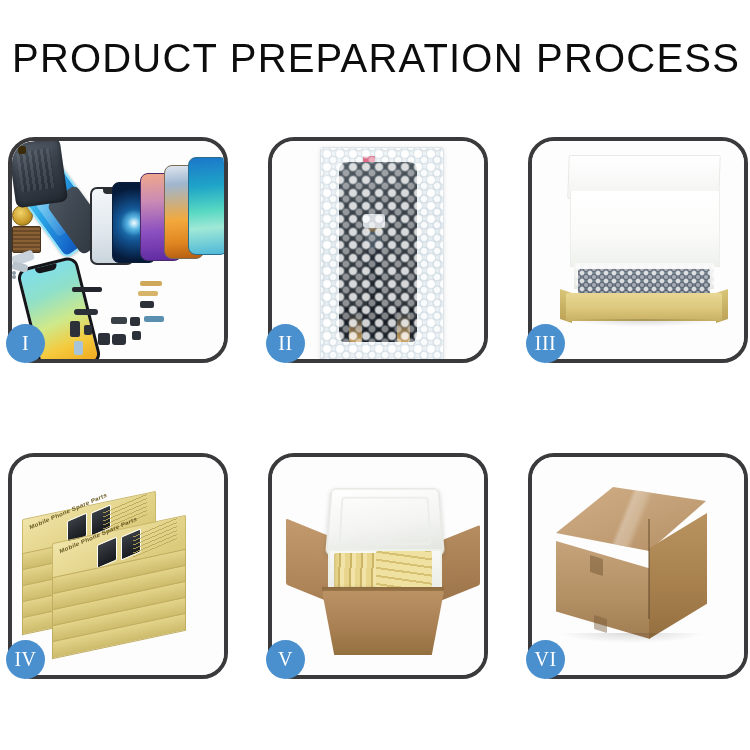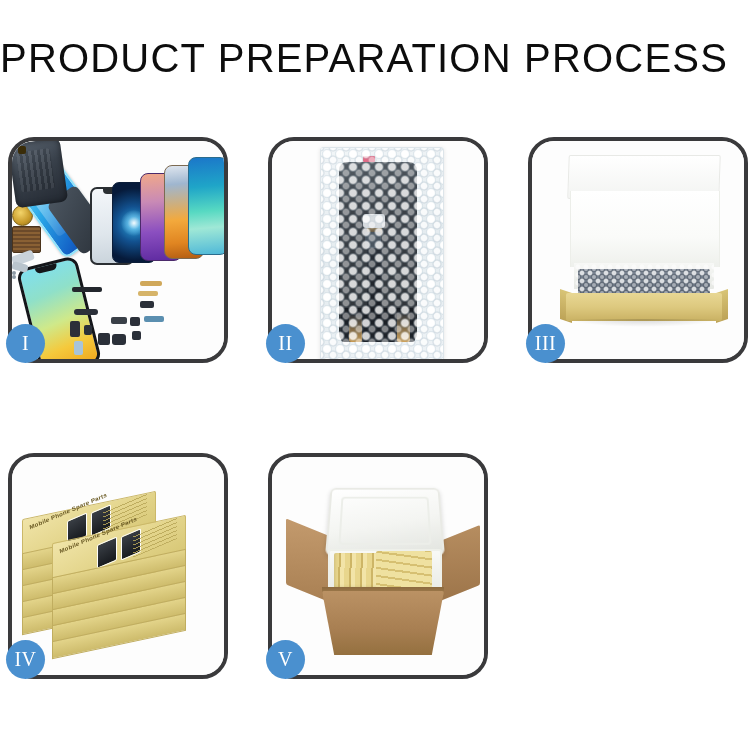--- a/index.html
+++ b/index.html
@@ -6,21 +6,21 @@
   body{
     width:750px;height:750px;
     background:#ffffff;
     font-family:"Liberation Sans", sans-serif;
     overflow:hidden;
     position:relative;
   }
   .page{position:relative;width:750px;height:750px;}
 
   
-  .header{position:absolute;left:0;top:0;width:716px;text-align:left;}
+  .header{position:absolute;left:12px;top:0;width:716px;text-align:left;}
   .title{
     font-family:"Liberation Sans", sans-serif;
     font-size:40px;
     font-weight:400;
     letter-spacing:1.2px;
     color:#0d0d0d;
     margin-top:35px;
     line-height:46px;
     white-space:nowrap;
   }
@@ -501,15 +501,28 @@
         <div class="c5-foam-lid"></div>
         <div class="c5-foam-box"></div>
         <div class="c5-trays"></div>
         <div class="c5-trays2"></div>
         <div class="c5-rim"></div>
         <div class="c5-front"></div>
       </div>
       <div class="badge">V</div>
     </div>
 
+    <div class="panel p6">
+      <div class="clip">
+        <div class="c6-top"></div>
+        <div class="c6-tape"></div>
+        <div class="c6-left"></div>
+        <div class="c6-right"></div>
+        <div class="c6-seamv"></div>
+        <div class="c6-tab1"></div>
+        <div class="c6-tab2"></div>
+        <div class="c6-shadow"></div>
+      </div>
+      <div class="badge">VI</div>
+    </div>
 
   </div>
 </div>
 
 </body></html>

